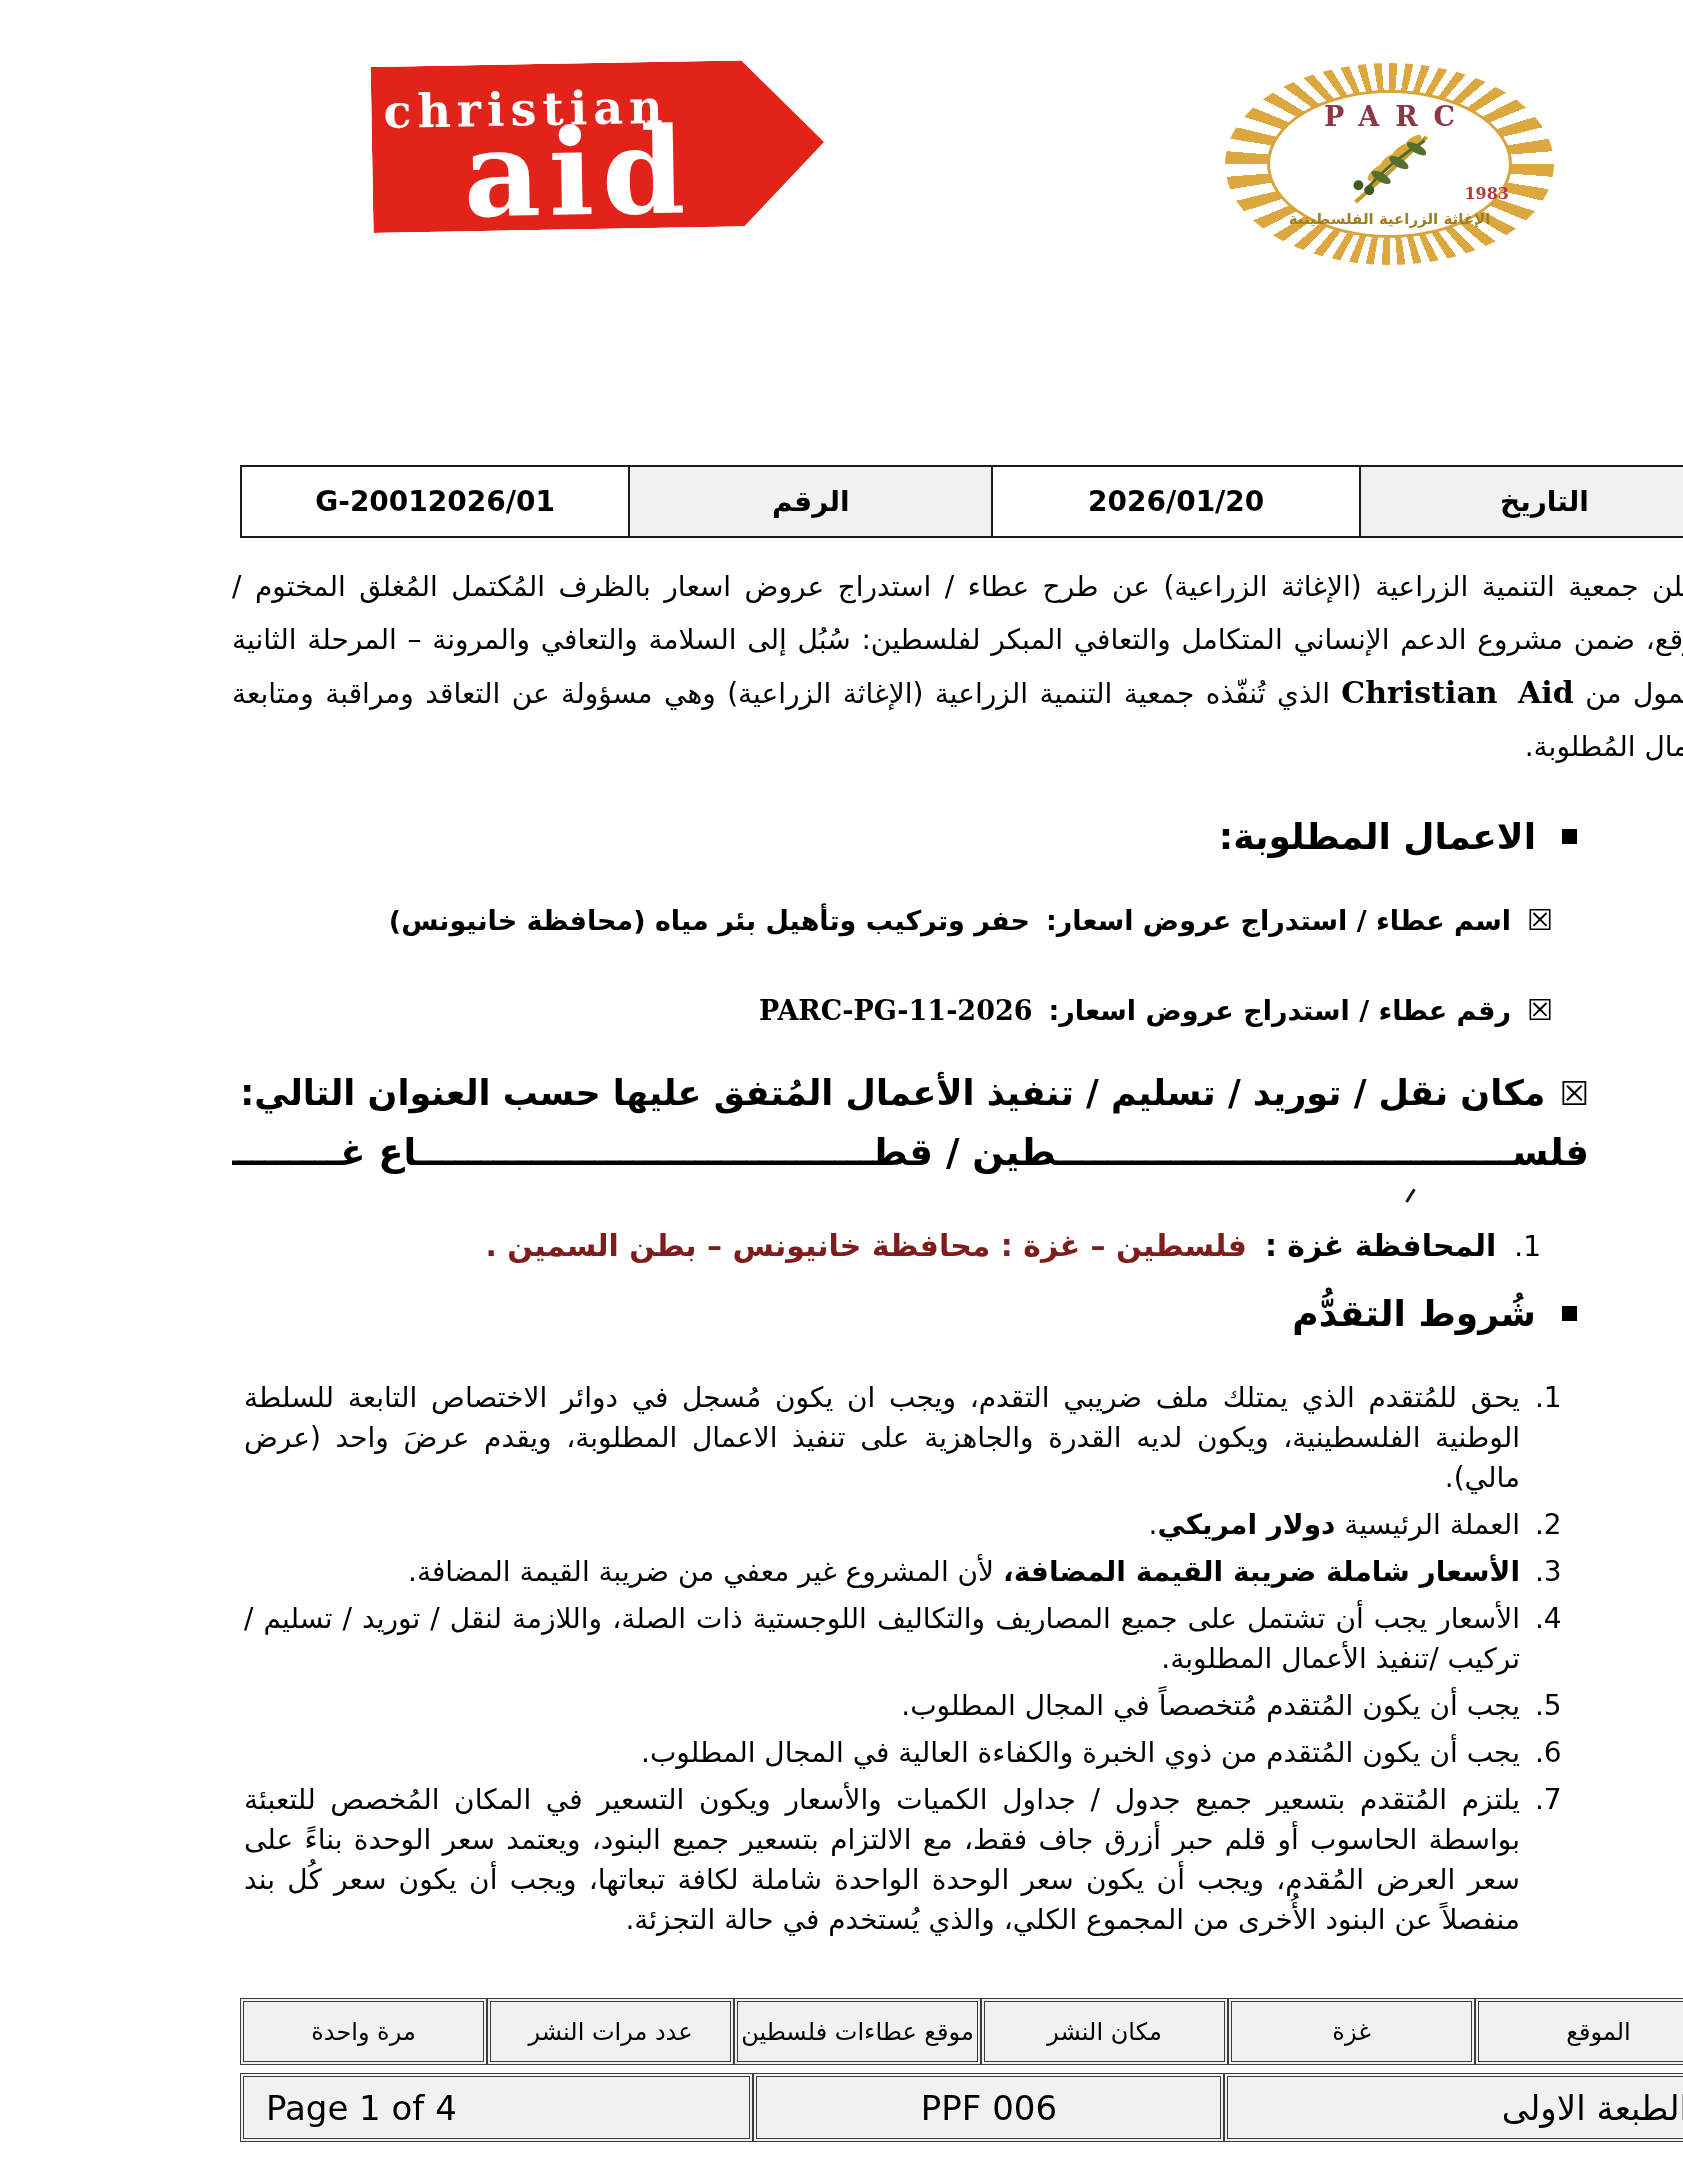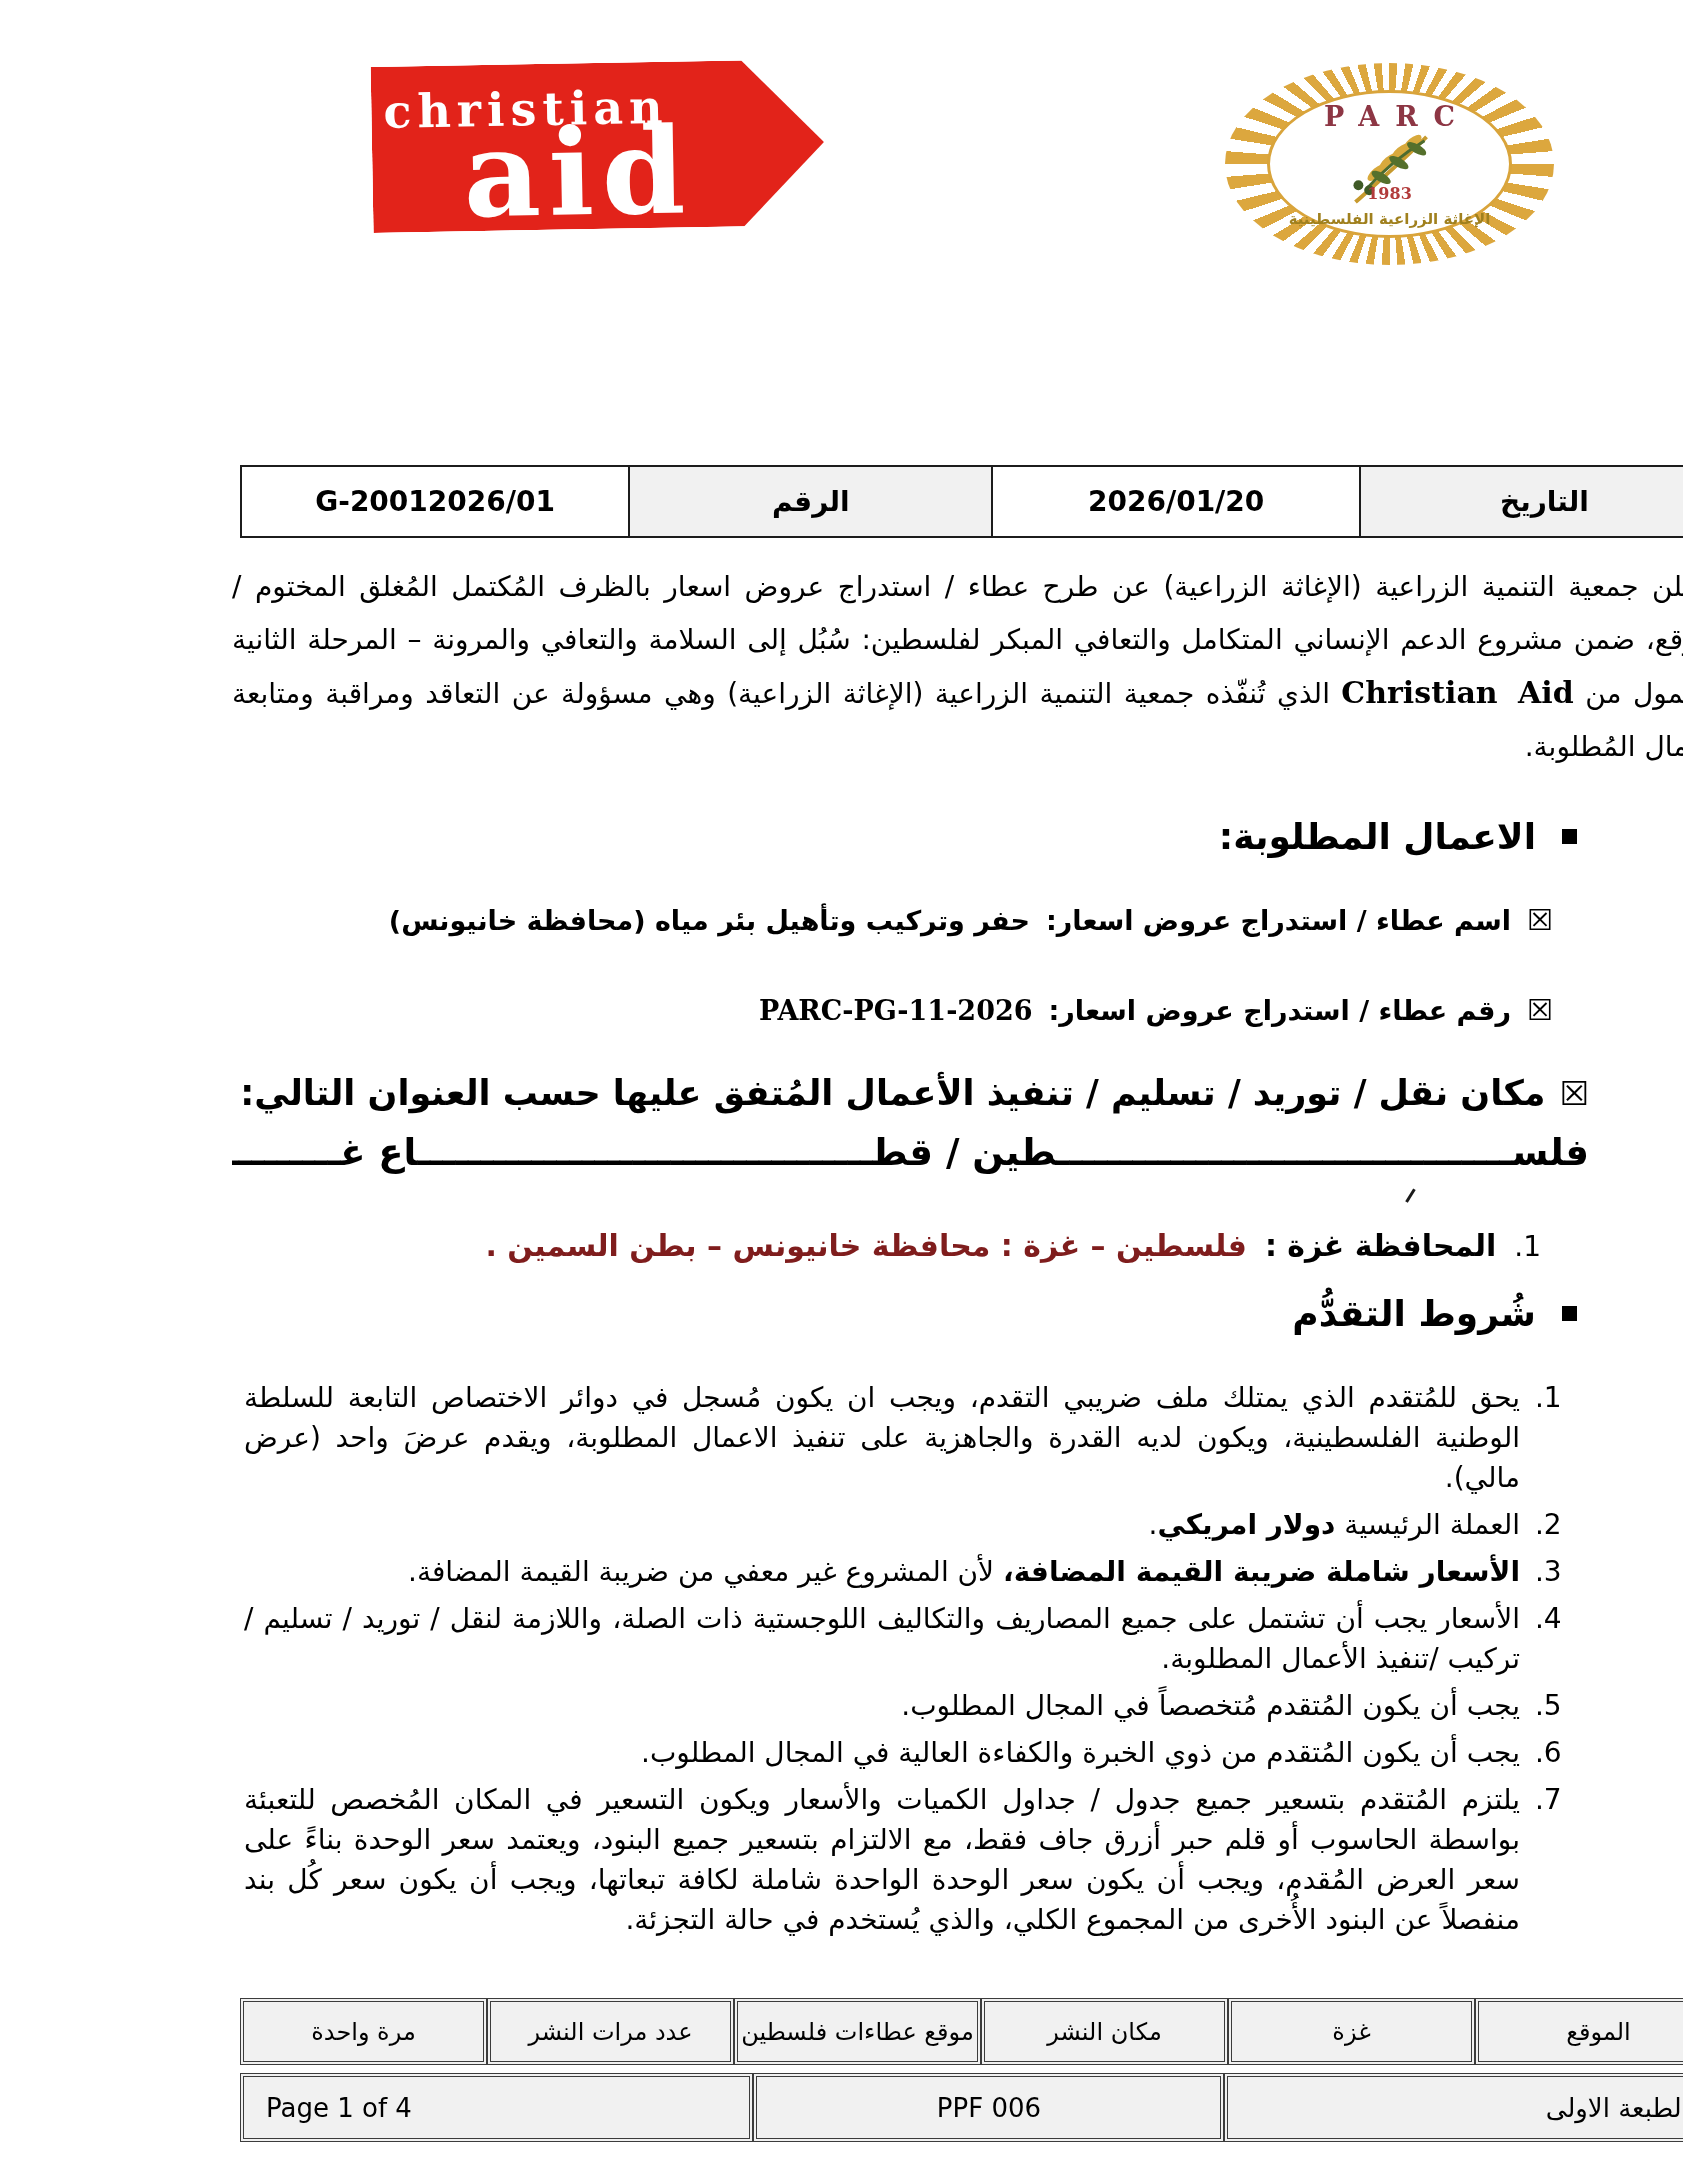--- a/index.html
+++ b/index.html
@@ -18,21 +18,21 @@
 
   
   .parc-logo{position:absolute;left:1087px;top:63px;width:329px;height:202px;}
   .parc-rays{position:absolute;inset:0;border-radius:50%;
              background:repeating-conic-gradient(#dca73e 0deg 4.5deg,#ffffff 4.5deg 9deg);}
   .parc-inner{position:absolute;inset:27px 42px;background:#fff;border:3px solid #d9a43b;border-radius:50%;}
   .parc-name{position:absolute;top:8px;left:0;right:0;text-align:center;direction:ltr;
              font-family:"DejaVu Serif",serif;font-weight:bold;font-size:27px;letter-spacing:16px;
              text-indent:16px;color:#8d3644;}
   .parc-branch{position:absolute;top:36px;left:50%;transform:translateX(-50%);}
-  .parc-year{position:absolute;bottom:32px;left:0;right:0;text-align:center;direction:ltr;
+  .parc-year{position:absolute;bottom:32px;left:0;right:0;text-align:right;direction:ltr;
              font-family:"DejaVu Serif",serif;font-weight:bold;font-size:16px;color:#b23b3b;}
   .parc-arabic{position:absolute;bottom:7px;left:0;right:0;text-align:center;
              font-size:15px;font-weight:bold;color:#a0801e;}
 
   
   .title-box{position:absolute;left:94px;top:275px;width:1498px;height:154px;box-sizing:border-box;
              background:#f1f1f1;border:3px solid #3f3f3f;text-align:center;}
   .title-line1{margin-top:10px;font-size:41px;font-weight:bold;}
   .title-line2{margin-top:8px;font-size:41px;font-weight:bold;}
 
@@ -82,21 +82,21 @@
   .cond-list li{margin-bottom:7px;text-align:justify;padding-right:6px;}
   .cond-list b{font-weight:bold;}
 
   
   .footer-table{position:absolute;left:102px;width:1482px;border-collapse:separate;border-spacing:0;
                 table-layout:fixed;}
   .footer-table td{background:#f1f1f1;border:4px double #3c3c3c;text-align:center;vertical-align:middle;
                    font-size:24px;}
   .ft1{top:1998px;height:67px;}
   .ft2{top:2073px;height:69px;font-size:26px;}
-  .ft2 td{font-size:26px;margin-left:36px;}
+  .ft2 td{font-size:34px;margin-left:36px;}
   .ft2 td.edition{text-align:right;padding-right:29px;}
   .ft2 td.pagenum{text-align:left;padding-left:22px;}
 </style>
 </head>
 <body>
 
 <div class="page">
 
   <div class="ca-logo">
     <div class="ca-shape">

